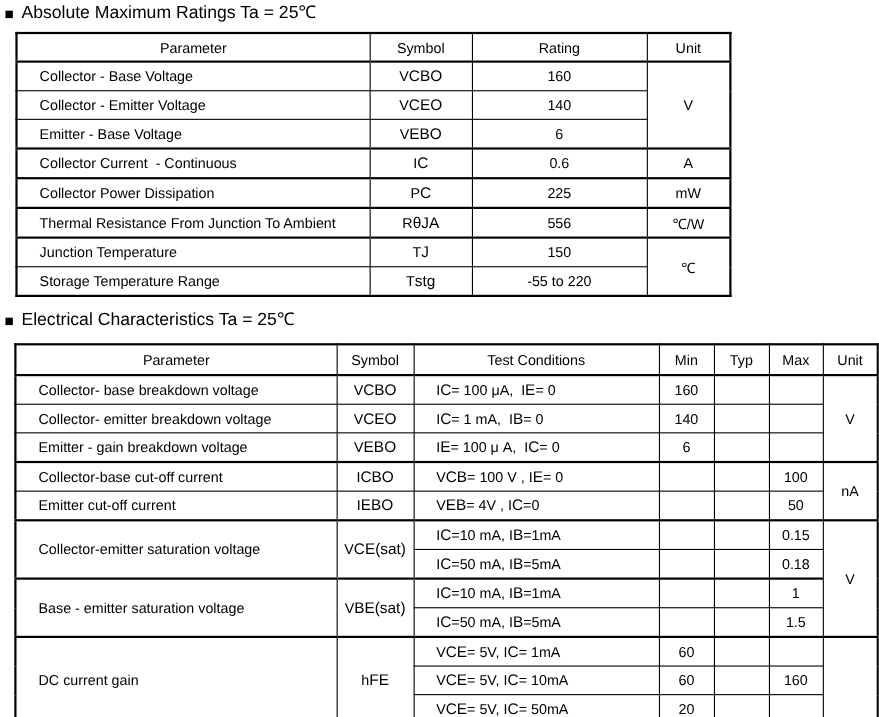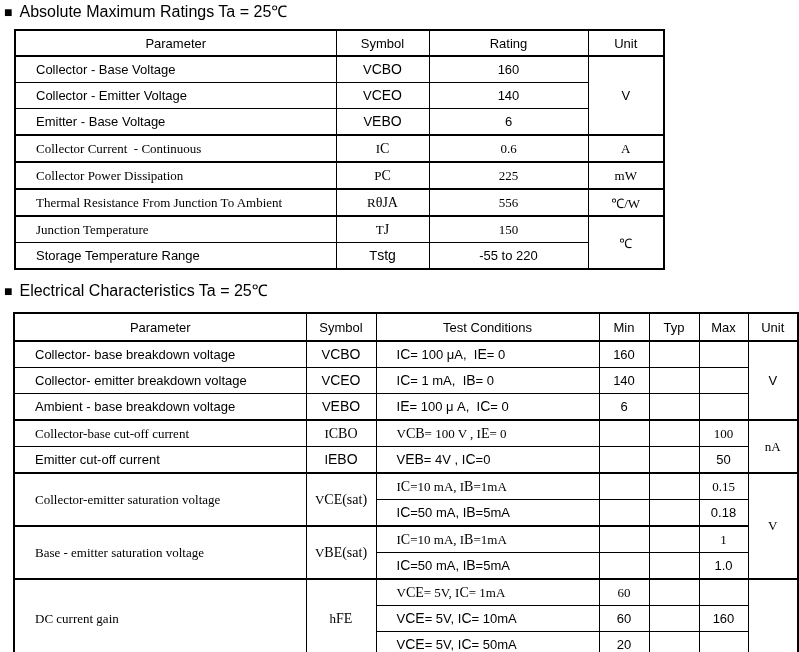--- a/index.html
+++ b/index.html
@@ -45,21 +45,21 @@
     padding:0;
     text-align:center;
     vertical-align:middle;
     white-space:nowrap;
     overflow:hidden;
   }
   th { border-bottom:2px solid #000; height:24px; }
   #elec-table th { height:26px; }
 
   td.left { text-align:left; padding-left:20px; padding-right:4px; }
-  tr.sec td { border-top:2px solid #000;font-family:Liberation Serif, serif; }
+  tr.sec td { border-top:2px solid #000; }
 
   sub {
     font-size:14px;
     vertical-align:baseline;
     line-height:1;
   }
 </style>
 </head>
 <body>
 
@@ -168,21 +168,21 @@
     </tr>
     <tr>
       <td class="left">Collector- emitter breakdown voltage</td>
       <td>V<sub>CEO</sub></td>
       <td class="left">I<sub>C</sub>= 1 mA,&nbsp; I<sub>B</sub>= 0</td>
       <td>140</td>
       <td></td>
       <td></td>
     </tr>
     <tr>
-      <td class="left">Ambient - base breakdown voltage</td>
+      <td class="left">Emitter - gain breakdown voltage</td>
       <td>V<sub>EBO</sub></td>
       <td class="left">I<sub>E</sub>= 100 μ A,&nbsp; I<sub>C</sub>= 0</td>
       <td>6</td>
       <td></td>
       <td></td>
     </tr>
     <tr class="sec">
       <td class="left">Collector-base cut-off current</td>
       <td>I<sub>CBO</sub></td>
       <td class="left">V<sub>CB</sub>= 100 V , I<sub>E</sub>= 0</td>
@@ -219,21 +219,21 @@
       <td rowspan="2">V<sub>BE(sat)</sub></td>
       <td class="left">I<sub>C</sub>=10 mA, I<sub>B</sub>=1mA</td>
       <td></td>
       <td></td>
       <td>1</td>
     </tr>
     <tr>
       <td class="left">I<sub>C</sub>=50 mA, I<sub>B</sub>=5mA</td>
       <td></td>
       <td></td>
-      <td>1.0</td>
+      <td>1.5</td>
     </tr>
     <tr class="sec">
       <td class="left" rowspan="3">DC current gain</td>
       <td rowspan="3">h<sub>FE</sub></td>
       <td class="left">V<sub>CE</sub>= 5V, I<sub>C</sub>= 1mA</td>
       <td>60</td>
       <td></td>
       <td></td>
       <td rowspan="3"></td>
     </tr>

